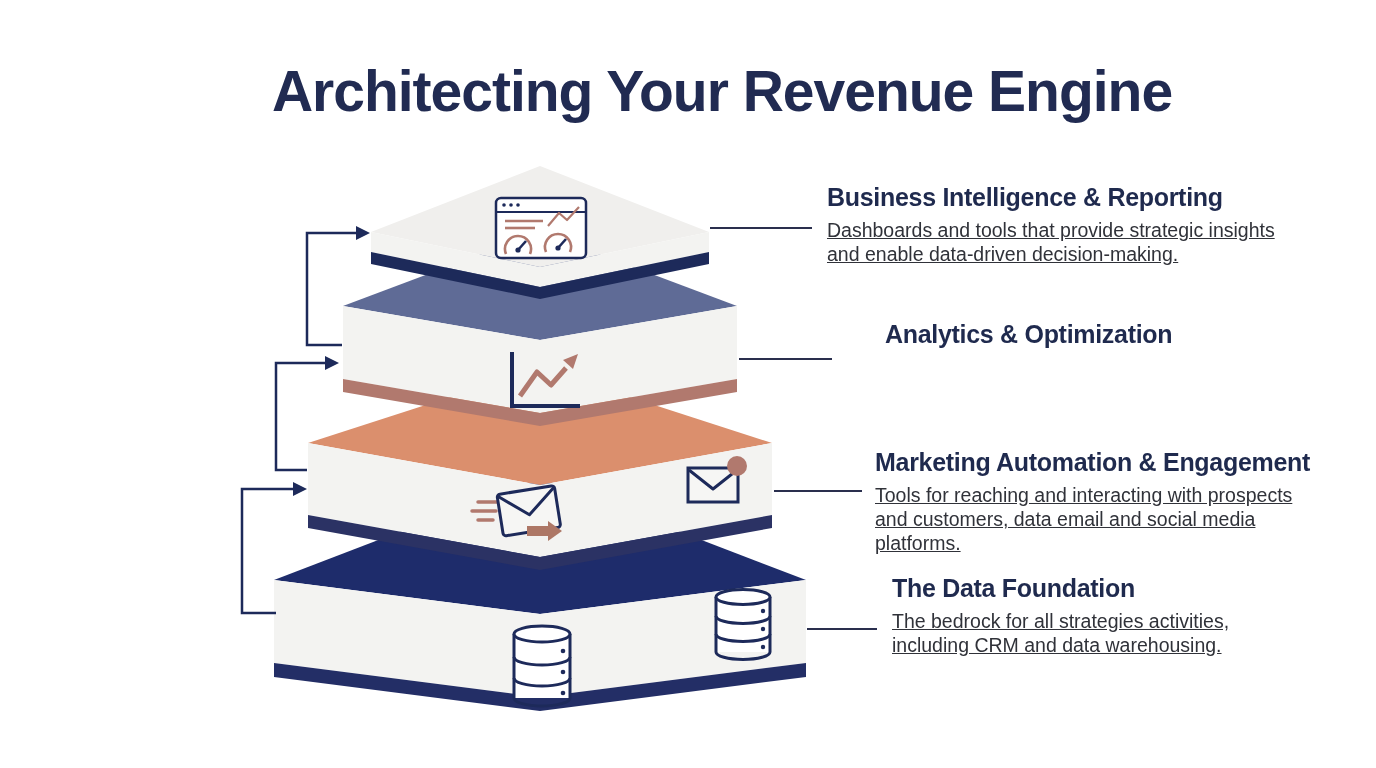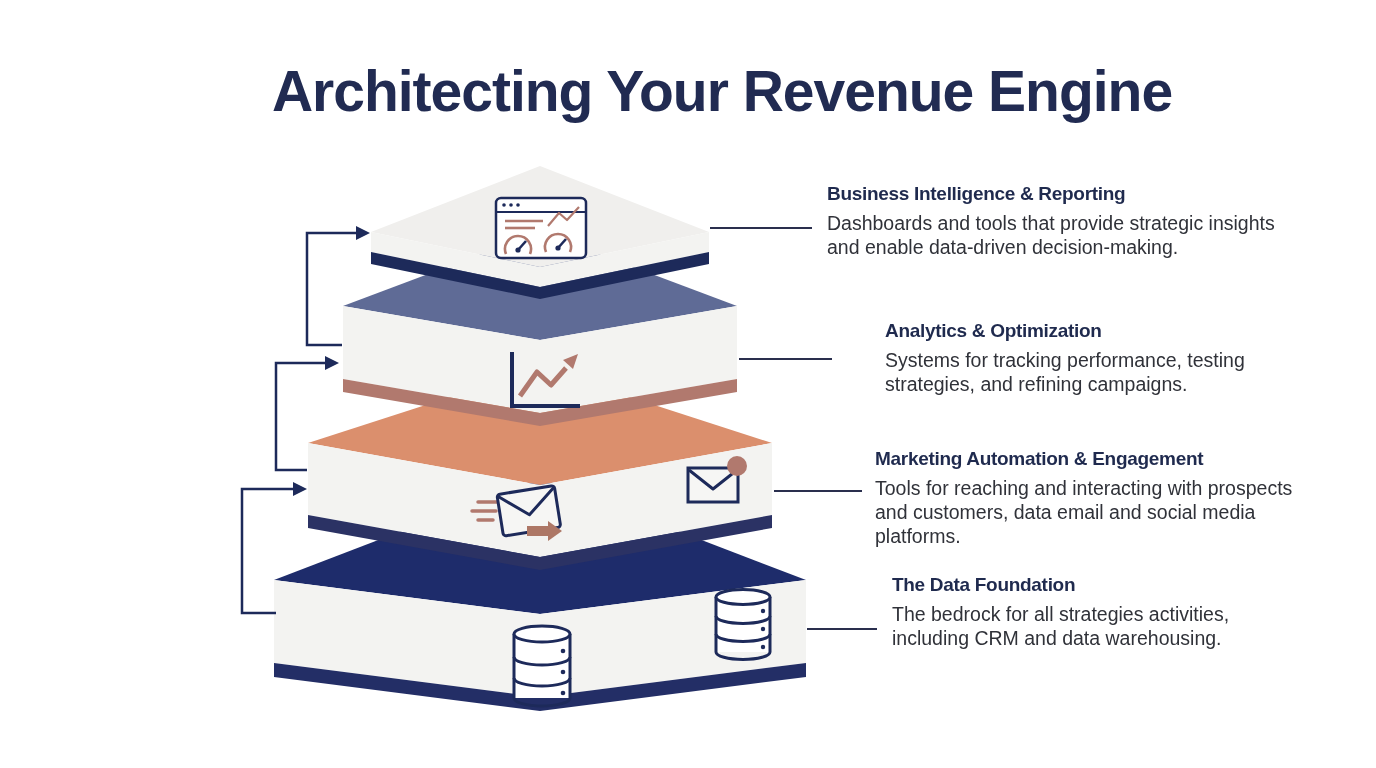--- a/index.html
+++ b/index.html
@@ -23,31 +23,32 @@
   }
   svg.stack{
     position:absolute;
     left:0; top:0;
   }
   .label{
     position:absolute;
   }
   .label h2{
     margin:0 0 7px 0;
-    font-size:19px;
+    font-size:25px;
     font-weight:700;
     color:#1f2a4e;
     letter-spacing:-0.3px;
     line-height:1.12;
   }
   .label p{
     margin:0;
     font-size:19.5px;
     line-height:24px;
     color:#303239;
+    text-decoration:underline;
   }
   #lbl-bi{        left:827px; top:183px; width:460px; }
   #lbl-analytics{ left:849px; top:320px; width:395px;margin-left:36px; }
   #lbl-marketing{ left:875px; top:448px; width:438px; }
   #lbl-data{      left:892px; top:574px; width:410px; }
 </style>
 </head>
 <body>
 
 <div class="page">
@@ -182,21 +183,20 @@
     </g>
   </svg>
 
   <div class="label" id="lbl-bi">
     <h2>Business Intelligence &amp; Reporting</h2>
     <p>Dashboards and tools that provide strategic insights and enable data-driven decision-making.</p>
   </div>
 
   <div class="label" id="lbl-analytics">
     <h2>Analytics &amp; Optimization</h2>
-    <p>Systems for tracking performance, testing strategies, and refining campaigns.</p>
   </div>
 
   <div class="label" id="lbl-marketing">
     <h2>Marketing Automation &amp; Engagement</h2>
     <p>Tools for reaching and interacting with prospects and customers, data email and social media platforms.</p>
   </div>
 
   <div class="label" id="lbl-data">
     <h2>The Data Foundation</h2>
     <p>The bedrock for all strategies activities, including CRM and data warehousing.</p>

